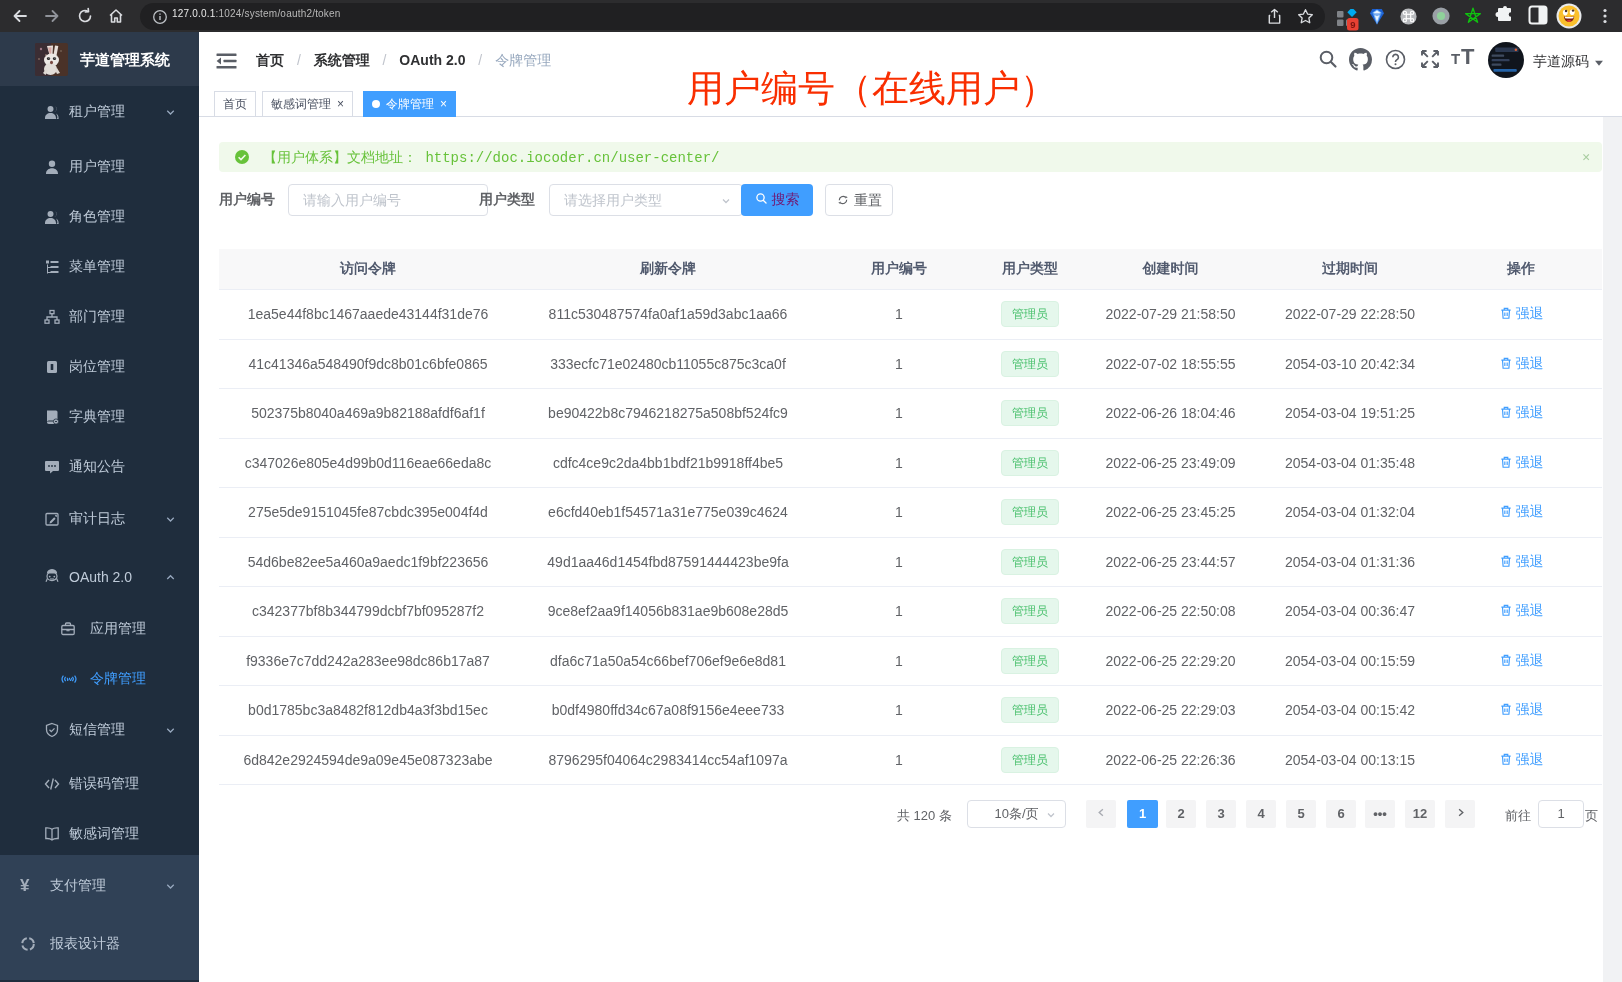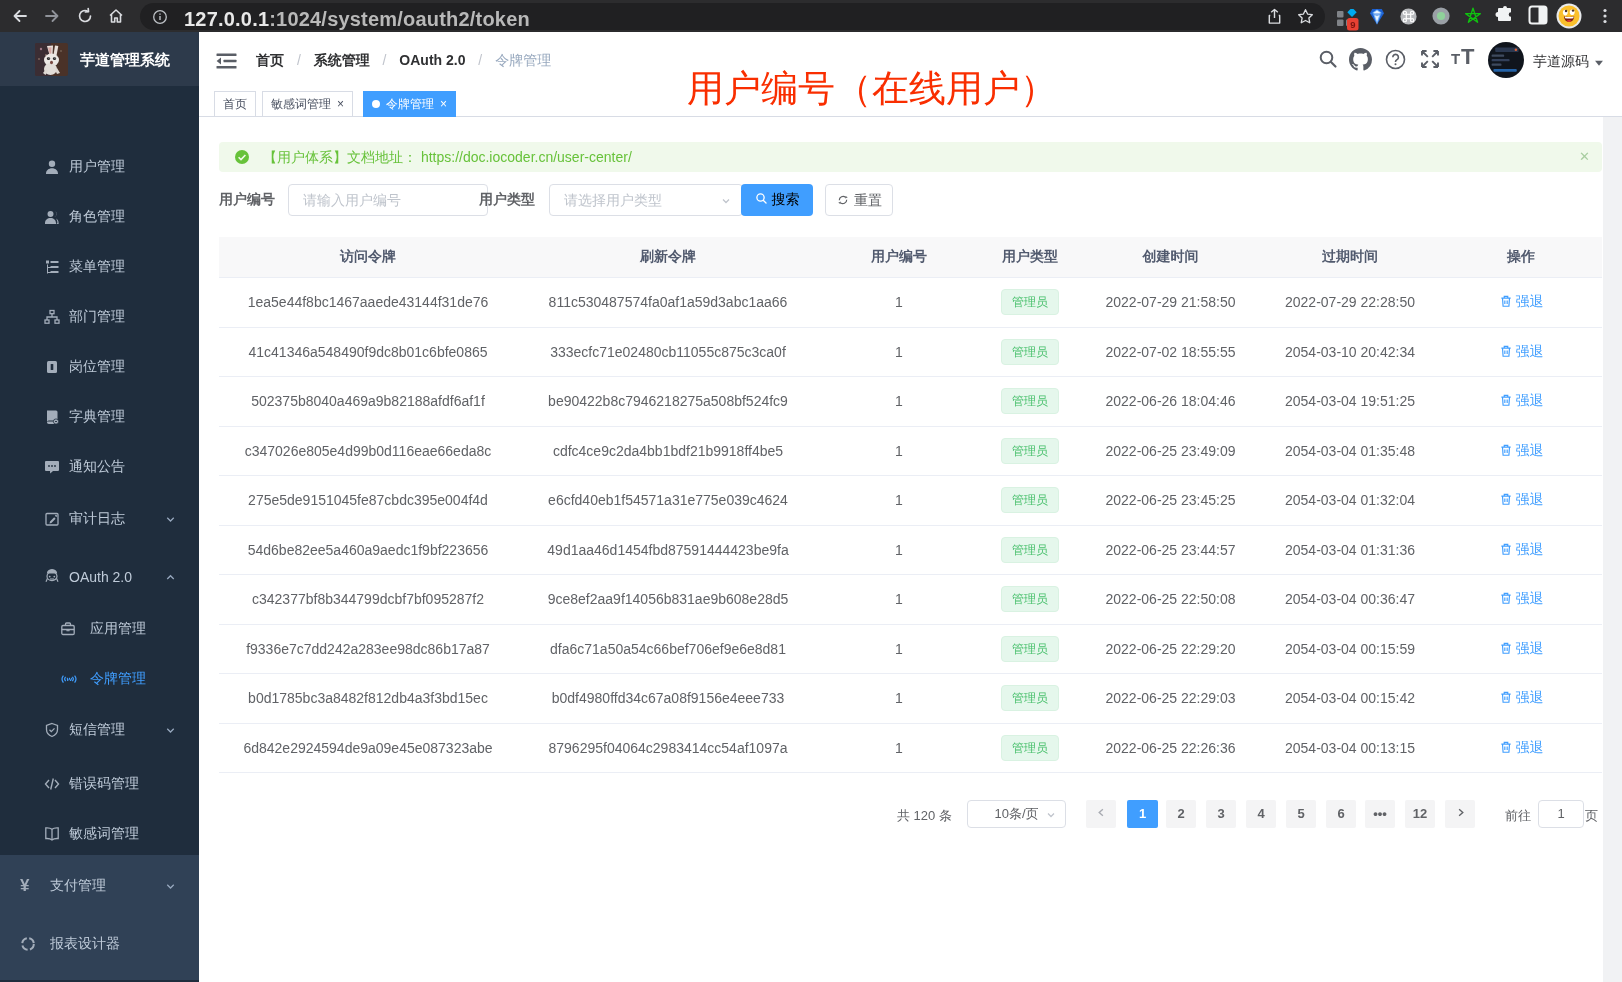--- a/index.html
+++ b/index.html
@@ -3,21 +3,21 @@
 <meta charset="utf-8">
 <style>
 * { margin:0; padding:0; box-sizing:border-box; }
 html,body { width:1622px; height:982px; overflow:hidden; background:#fff;
   font-family:"Liberation Sans", sans-serif; }
 
 #chrome { position:absolute; left:0; top:0; width:1622px; height:32px; background:#2c2c2e; }
 #chrome svg { display:block; }
 .urlpill { position:absolute; left:140px; top:3px; width:1185px; height:27px;
   background:#202022; border-radius:14px; }
-.urltext { position:absolute; left:44px; top:5px; font-size:20px; color:#e8e8e8; letter-spacing:0.2px;font-weight:bold;}
+.urltext { position:absolute; left:32px; top:5px; font-size:10px; color:#e8e8e8; letter-spacing:0.2px;}
 .urltext .dim { color:#b8b8b8; }
 
 #sidebar { position:absolute; left:0; top:32px; width:199px; height:950px; background:#1f2d3d; }
 #logo { position:absolute; left:0; top:0; width:199px; height:54px; background:#2d3a4b; }
 #logo .txt { position:absolute; left:80px; top:19px; color:#fff; font-size:15px; font-weight:bold; }
 #sidebottom { position:absolute; left:0; top:823px; width:199px; height:125px; background:#304156; }
 .mi { position:absolute; left:0; width:199px; height:50px; color:#bfcbd9; font-size:14px; }
 .mi .ic { position:absolute; top:50%; transform:translateY(-50%); }
 .mi .tx { position:absolute; top:50%; transform:translateY(-50%); white-space:nowrap; }
 .mi .ar { position:absolute; right:22px; top:50%; transform:translateY(-50%); }
@@ -38,30 +38,30 @@
   border-bottom:1px solid #d8dce5; }
 .tab { position:absolute; top:3px; height:26px; line-height:24px; border:1px solid #d8dce5;
   background:#fff; color:#495060; font-size:12px; padding:0 8px; white-space:nowrap; }
 .tab.active { background:#409eff; border-color:#409eff; color:#fff; }
 .tab .dot { display:inline-block; width:8px; height:8px; border-radius:50%; background:#fff;
   margin-right:6px; position:relative; top:0px; }
 .tab .x { margin-left:6px; font-size:12px; }
 
 #content { position:absolute; left:199px; top:117px; width:1423px; height:865px; background:#fff; }
 #alert { position:absolute; left:20px; top:25px; width:1383px; height:30px; background:#f0f9eb;
-  border-radius:4px; color:#67c23a; font-size:14px; }
+  border-radius:4px; color:#67c23a; font-size:14px;font-family:Liberation Mono, monospace; }
 #alert .msg { position:absolute; left:44px; top:7px; }
 #alert .x { position:absolute; right:12px; top:7px; color:#a8cda0; font-size:13px; }
 .flabel { position:absolute; top:74px; font-size:14px; color:#606266; font-weight:bold; }
 .finput { position:absolute; top:67px; height:32px; border:1px solid #dcdfe6; border-radius:4px;
   background:#fff; font-size:14px; color:#bfc4cc; line-height:30px; padding-left:14px; }
 .btn { position:absolute; top:67px; height:32px; border-radius:4px; font-size:14px; line-height:30px;
   text-align:center; }
 
-#tbl { position:absolute; left:20px; top:120px; width:1383px; border-collapse:collapse; }
+#tbl { position:absolute; left:20px; top:132px; width:1383px; border-collapse:collapse; }
 #tbl th { background:#f8f8f9; color:#515a6e; font-weight:bold; font-size:14px; height:40px;
   border-bottom:1px solid #ebeef5; text-align:center; }
 #tbl tr:nth-child(even) td { height:50px; }
 #tbl tr:nth-child(odd) td { height:49px; }
 #tbl td { color:#606266; font-size:14px; border-bottom:1px solid #ebeef5;
   text-align:center; padding:0; }
 .tag { display:inline-block; background:#e5f7ec; border:1px solid #d9f2e2; color:#48c06c;
   font-size:12px; height:26px; line-height:24px; padding:0 10px; border-radius:4px; }
 .oplink { color:#409eff; white-space:nowrap; }
 
@@ -174,20 +174,30 @@
         <circle cx="19.5" cy="15.5" r="1.6" fill="#222"></circle>
         <circle cx="13.9" cy="15" r="0.5" fill="#fff"></circle>
         <circle cx="19.9" cy="15" r="0.5" fill="#fff"></circle>
         <ellipse cx="16.5" cy="19.5" rx="1.5" ry="1.8" fill="#7a4a42"></ellipse>
         <path d="M8 30 l3-4 2 2-2.5 4z" fill="#ded8d2"></path>
         <path d="M25 30 l-3-5-2 2 2 4z" fill="#ded8d2"></path>
       </svg>
       <span class="txt">芋道管理系统</span>
     </div>
   <div id="sidebottom"></div>
+  <div class="mi l1" style="top:55px;">
+      <svg class="ic" width="16" height="16" viewBox="0 0 16 16">
+        <path fill="#a3adba" d="M6.5 8a3 3 0 1 0 0-6 3 3 0 0 0 0 6zM1 14c0-3 2.5-5 5.5-5s5.5 2 5.5 5v1H1z"></path>
+        <path fill="#a3adba" d="M10.8 7.9a3 3 0 0 0 .9-5.6 3.4 3.4 0 0 1 0 5.4zM13 14.9h2.2v-1c0-1.9-1-3.4-2.6-4.3 1 1.2 1.4 2.6 1.4 4.3z" transform="translate(-0.6 0)"></path>
+      </svg>
+      <span class="tx">租户管理</span>
+      <svg class="ar" width="13" height="13" viewBox="0 0 16 16">
+        <path d="M4 6.5l4 4 4-4" fill="none" stroke="#97a8be" stroke-width="1.6"></path>
+      </svg>
+    </div>
   <div class="mi l1" style="top:110px;">
       <svg class="ic" width="16" height="16" viewBox="0 0 16 16">
         <path fill="#a3adba" d="M8 8a3.2 3.2 0 1 0 0-6.4A3.2 3.2 0 0 0 8 8zM2 14.5c0-3.2 2.7-5.3 6-5.3s6 2.1 6 5.3V15H2z"></path>
       </svg>
       <span class="tx">用户管理</span>
     </div>
   <div class="mi l1" style="top:160px;">
       <svg class="ic" width="16" height="16" viewBox="0 0 16 16">
         <path fill="#a3adba" d="M6.5 8a3 3 0 1 0 0-6 3 3 0 0 0 0 6zM1 14c0-3 2.5-5 5.5-5s5.5 2 5.5 5v1H1z"></path>
         <path fill="#a3adba" d="M10.8 7.9a3 3 0 0 0 .9-5.6 3.4 3.4 0 0 1 0 5.4zM13 14.9h2.2v-1c0-1.9-1-3.4-2.6-4.3 1 1.2 1.4 2.6 1.4 4.3z" transform="translate(-0.6 0)"></path>
@@ -387,21 +397,21 @@
       </svg>
       <span class="msg">【用户体系】文档地址：&nbsp;https://doc.iocoder.cn/user-center/</span>
     <span class="x">✕</span>
   </div>
   <div class="flabel" style="left:20px;">用户编号</div>
   <div class="finput" style="left:89px; width:200px;">请输入用户编号</div>
   <div class="flabel" style="left:280px;">用户类型</div>
   <div class="finput" style="left:350px; width:194px;">请选择用户类型<svg style="position:absolute;right:10px;top:10px;" width="12" height="12" viewBox="0 0 24 24" fill="none" stroke="#c0c4cc" stroke-width="2.5">
         <path d="M6 9l6 6 6-6"></path>
       </svg></div>
-  <div class="btn" style="left:542px; width:72px; background:#409eff; color:#000000;"><svg width="13" height="13" viewBox="0 0 20 20" style="vertical-align:-1px;margin-right:4px;">
+  <div class="btn" style="left:542px; width:72px; background:#409eff; color:#701a75;"><svg width="13" height="13" viewBox="0 0 20 20" style="vertical-align:-1px;margin-right:4px;">
         <circle cx="8.5" cy="8.5" r="5.6" fill="none" stroke="#fff" stroke-width="2"></circle>
         <path d="M13 13l4 4" stroke="#fff" stroke-width="2" stroke-linecap="round"></path>
       </svg>搜索</div>
   <div class="btn" style="left:626px; width:68px; background:#fff; border:1px solid #dcdfe6; color:#606266;"><svg width="14" height="14" viewBox="0 0 20 20" style="vertical-align:-2px;margin-right:4px;">
         <g fill="none" stroke="#606266" stroke-width="1.7">
           <path d="M15.3 9.7a5.4 5.4 0 0 1-9 4.1"></path>
           <path d="M4.7 10.3a5.4 5.4 0 0 1 9-4.1"></path>
         </g>
         <path d="M6.9 12.1l-.5 3.6-3.2-1.7z" fill="#606266"></path>
         <path d="M13.1 7.9l.5-3.6 3.2 1.7z" fill="#606266"></path>

